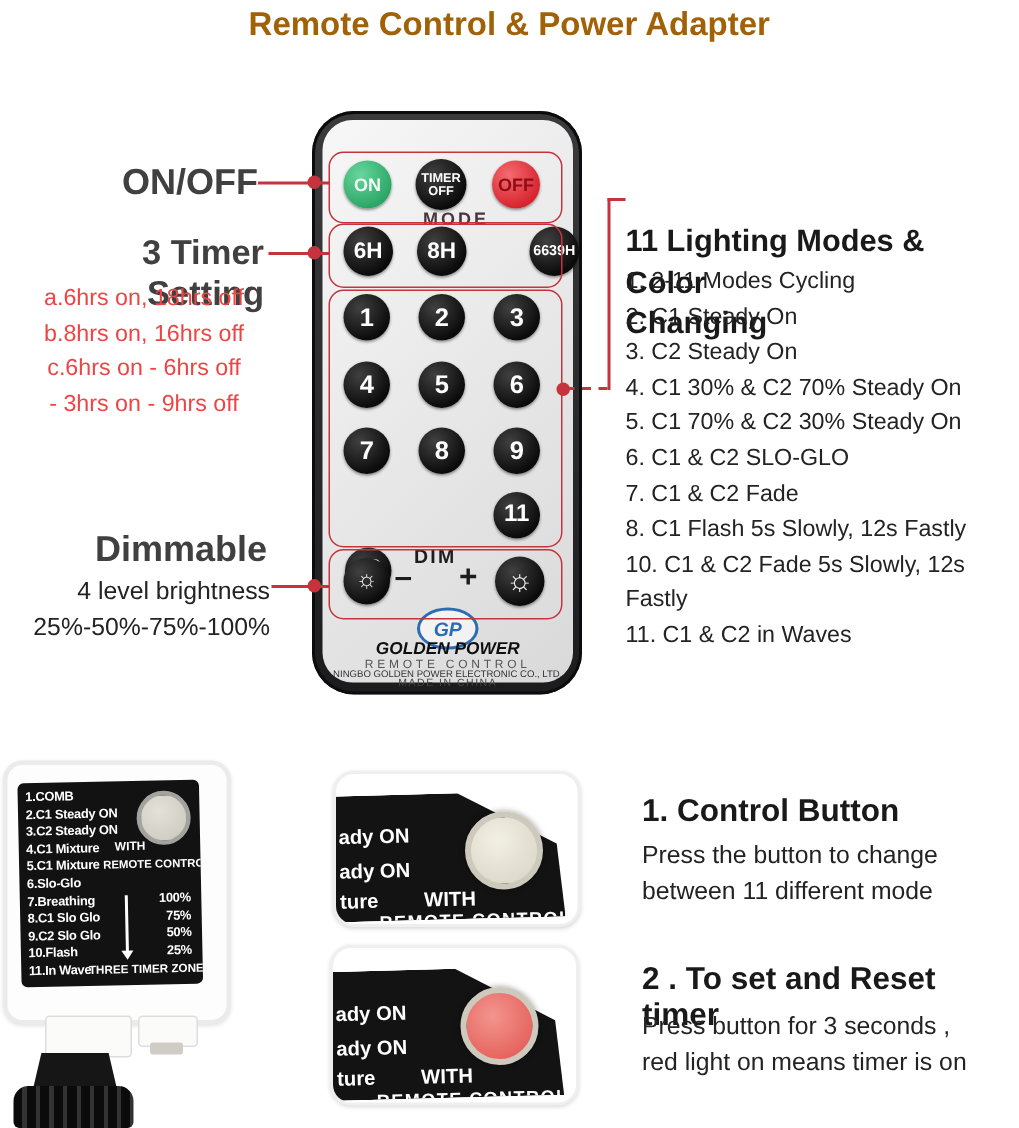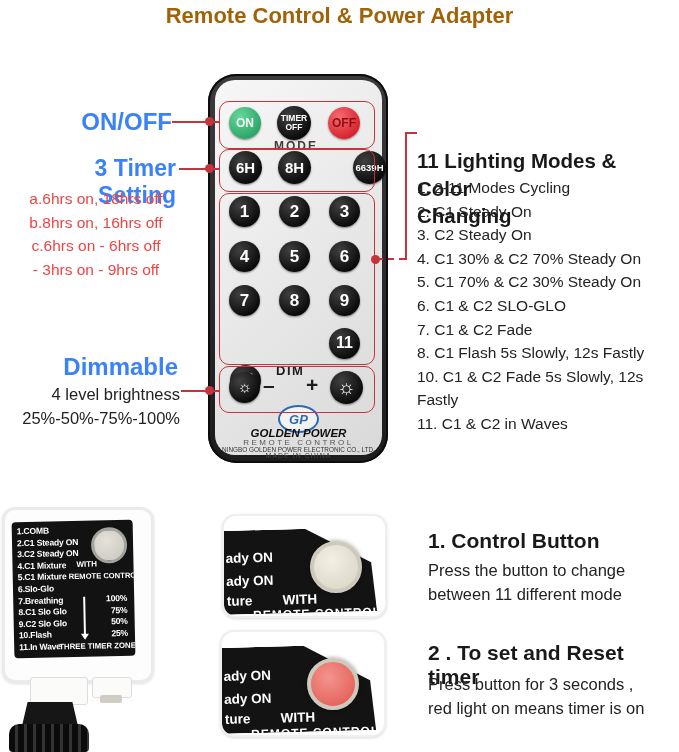--- a/index.html
+++ b/index.html
@@ -7,33 +7,33 @@
   #stage{position:relative;width:679px;height:752px;background:#fff;overflow:hidden;}
   .abs{position:absolute;}
   
   .remote-body{background:linear-gradient(180deg,#3b3b3e,#1c1c1e);border-radius:28px;box-shadow:inset 0 0 0 2px #0c0c0c;}
   .remote-face{background:linear-gradient(135deg,#f7f7f7,#d9d9d9);border-radius:20px;}
   .btn{position:absolute;border-radius:50%;display:flex;align-items:center;justify-content:center;
        color:#fff;font-weight:bold;background:radial-gradient(circle at 35% 30%,#404040,#0b0b0b 72%);
        box-shadow:0 1px 2px rgba(0,0,0,.45);text-align:center;white-space:pre-line;line-height:1.05;}
   .btn.green{background:radial-gradient(circle at 35% 30%,#67d69c,#2aa565 75%);color:#f3fff8;}
   .btn.red{background:radial-gradient(circle at 35% 30%,#f46b70,#d6222d 75%);color:#8f0c13;}
-  .mode-label{font-size:12px;font-weight:bold;color:#4c3638;letter-spacing:2px;text-align:center;}
+  .mode-label{font-size:12px;font-weight:bold;color:#4c3638;letter-spacing:2px;text-align:right;}
   .dim-sign{font-size:21px;font-weight:bold;color:#1d1d1d;}
   .gp-logo{border:2px solid #2c6cb5;border-radius:50%;color:#2c6cb5;font-weight:bold;font-style:italic;
            font-size:13px;display:flex;align-items:center;justify-content:center;background:rgba(255,255,255,.6);}
   .brand{width:167px;left:215px;text-align:center;color:#0f0f0f;}
   
   .callout{border:1.5px solid #c5343c;border-radius:10px;z-index:5;}
   .rline{background:#c5343c;height:2px;z-index:6;}
   .rvert{background:#c5343c;width:2px;z-index:6;}
   .rdash{border-top:2.5px dashed #c5343c;height:0;z-index:6;}
   .rdot{width:9px;height:9px;border-radius:50%;background:#c5343c;z-index:7;}
   
-  .h1-left{font-size:24px;font-weight:bold;color:#3b82f6;}
+  .h1-left{font-size:24px;font-weight:bold;color:#404040;}
   .small-lines{font-size:15.5px;line-height:23.5px;color:#ef4444;}
   .right-head{font-size:20.5px;font-weight:bold;line-height:27.5px;color:#191919;white-space:pre-line;}
   .mode-item{font-size:15.5px;line-height:23.6px;color:#232323;}
   .sec-head{font-size:21px;font-weight:bold;color:#191919;}
   .sec-line{font-size:16.5px;line-height:24px;color:#232323;}
   
   .adapter-body{background:#fdfdfd;border:3px solid #ebebeb;border-radius:13px;box-shadow:0 1px 3px rgba(0,0,0,.12);}
   .adapter-label{background:#121212;border-radius:4px;transform:rotate(-1.2deg);color:#fff;overflow:hidden;}
   .alabel-line{font-size:8.6px;font-weight:bold;line-height:11.6px;letter-spacing:-.2px;white-space:nowrap;}
   .alabel-small{position:absolute;font-weight:bold;color:#fff;white-space:nowrap;}

